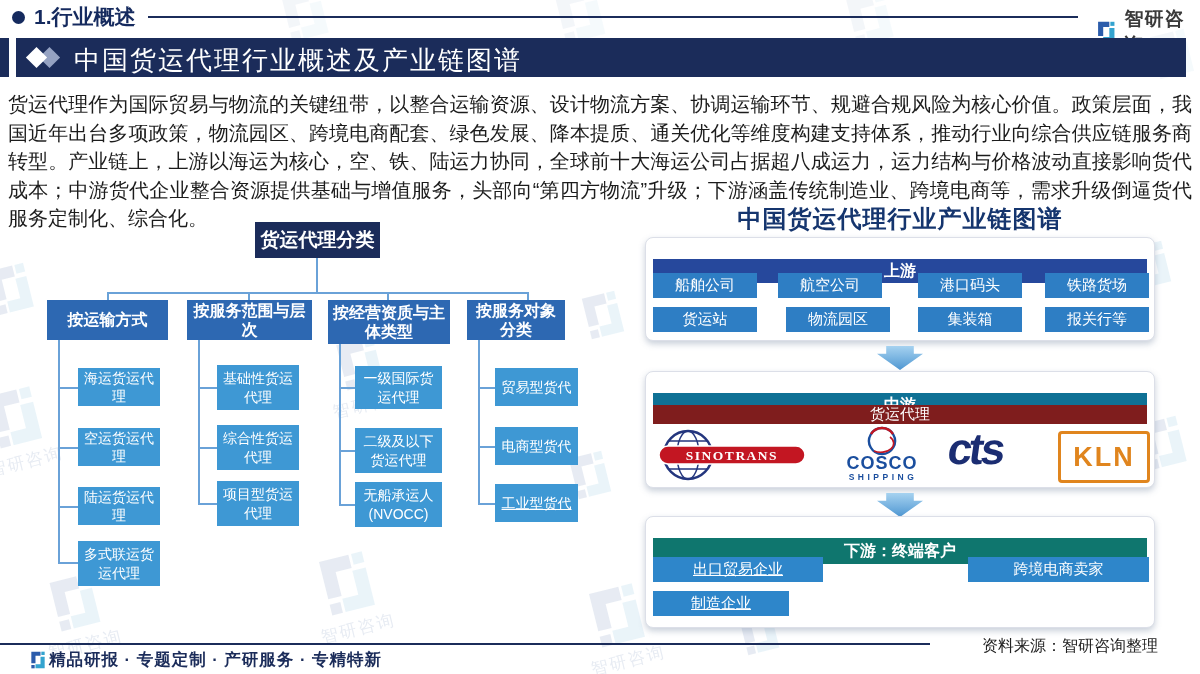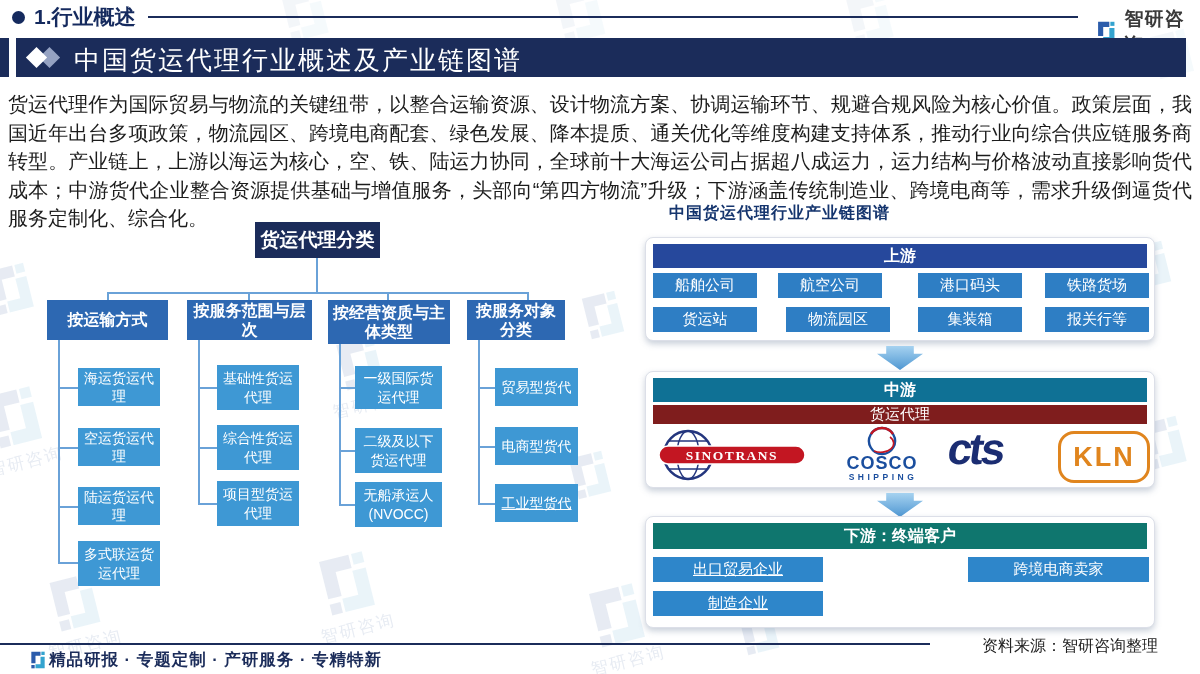--- a/index.html
+++ b/index.html
@@ -23,36 +23,36 @@
         color:#1c1c1c;text-align:justify;text-align-last:left;}
   
   .tbox{position:absolute;display:flex;align-items:center;justify-content:center;text-align:center;
         color:#fff;box-sizing:border-box;padding:2px 4px;}
   .root{background:#1b2c5a;font-size:19px;font-weight:bold;}
   .bhead{background:#2d68b2;font-size:16px;font-weight:bold;line-height:1.2;}
   .child{background:#3e98d4;font-size:14px;line-height:1.3;}
   .cline{position:absolute;background:#6aa2d8;}
   .ul{text-decoration:underline;}
   
-  .chain-title{position:absolute;left:669px;top:203px;width:510px;text-align:left;
-        font-size:16px;font-weight:bold;color:#15356e;letter-spacing:1px;}
+  .chain-title{position:absolute;left:645px;top:203px;width:510px;text-align:center;
+        font-size:24px;font-weight:bold;color:#15356e;letter-spacing:1px;}
   .panel{position:absolute;left:645px;width:510px;background:#fff;border:1px solid #dcdfe8;
         border-radius:8px;box-shadow:0 3px 6px rgba(100,120,150,.35);box-sizing:border-box;}
-  .phead{position:absolute;left:7px;right:7px;top:6px;height:24px;display:flex;align-items:center;
+  .phead{position:absolute;left:7px;right:7px;top:21px;height:24px;display:flex;align-items:center;
         justify-content:center;color:#fff;font-size:16px;font-weight:bold;}
   .subbar{position:absolute;left:7px;right:7px;top:33px;height:19px;background:#7f1d1d;display:flex;
         align-items:center;justify-content:center;color:#fff;font-size:15px;}
   .cbox{position:absolute;height:25px;background:#2e7ec4;color:#fff;font-size:15px;display:flex;
         align-items:center;justify-content:center;}
   .arrow{position:absolute;left:877px;width:46px;height:24px;
         background:linear-gradient(#a6d2f0,#4f97d2);
         clip-path:polygon(20% 0,80% 0,80% 32%,100% 32%,50% 100%,0 32%,20% 32%);}
   .logo-cts{position:absolute;font-size:44px;font-weight:900;color:#1b2d72;letter-spacing:-3px;
         transform:skewX(-8deg);}
-  .logo-kln{position:absolute;width:86px;height:46px;border:3px solid #e0851e;border-radius:16px;
+  .logo-kln{position:absolute;width:86px;height:46px;border:3px solid #e0851e;border-radius:4px;
         display:flex;align-items:center;justify-content:center;font-size:27px;font-weight:bold;
         color:#e0851e;letter-spacing:2px;}
   
   .source{position:absolute;right:42px;top:636px;font-size:16px;color:#222;}
   .foot-rule{position:absolute;left:0;top:643px;width:930px;height:2px;background:#1b2c5a;}
   .footer{position:absolute;left:28px;top:649px;display:flex;align-items:center;gap:1px;}
   .footer-text{font-size:16.5px;font-weight:bold;color:#1b2c5a;letter-spacing:1px;}
   
   .wm{position:absolute;display:flex;flex-direction:column;align-items:center;gap:2px;
       transform:rotate(-14deg);opacity:.32;pointer-events:none;color:#b6c4da;}
@@ -303,21 +303,21 @@
 
     <div class="logo-kln" style="left:412px;top:59px">KLN</div>
   </div>
 
   <div class="arrow" style="top:493px"></div>
 
   <div class="panel" style="top:516px;height:112px">
     <div class="phead" style="background:#0f766e;height:26px">下游：终端客户</div>
     <div class="cbox ul" style="left:7px;top:40px;width:170px;background:#2e86ca">出口贸易企业</div>
     <div class="cbox" style="left:322px;top:40px;width:181px;background:#2e86ca">跨境电商卖家</div>
-    <div class="cbox ul" style="left:7px;top:74px;width:170px;background:#2e86ca">制造企业</div>
+    <div class="cbox ul" style="left:7px;top:74px;width:136px;background:#2e86ca">制造企业</div>
   </div>
 
   <div class="source">资料来源：智研咨询整理</div>
   <div class="foot-rule"></div>
   <div class="footer">
     <svg width="20" height="20" viewBox="0 0 24 24">
         <path fill="#2b5cab" d="M4 2h11v5H9v9H4z"></path>
         <path fill="#2b5cab" d="M4 18h4v4H4z"></path>
         <path fill="#33a3cf" d="M20 22H9v-5h6V8h5z"></path>
         <path fill="#33a3cf" d="M16 2h4v4h-4z"></path>

